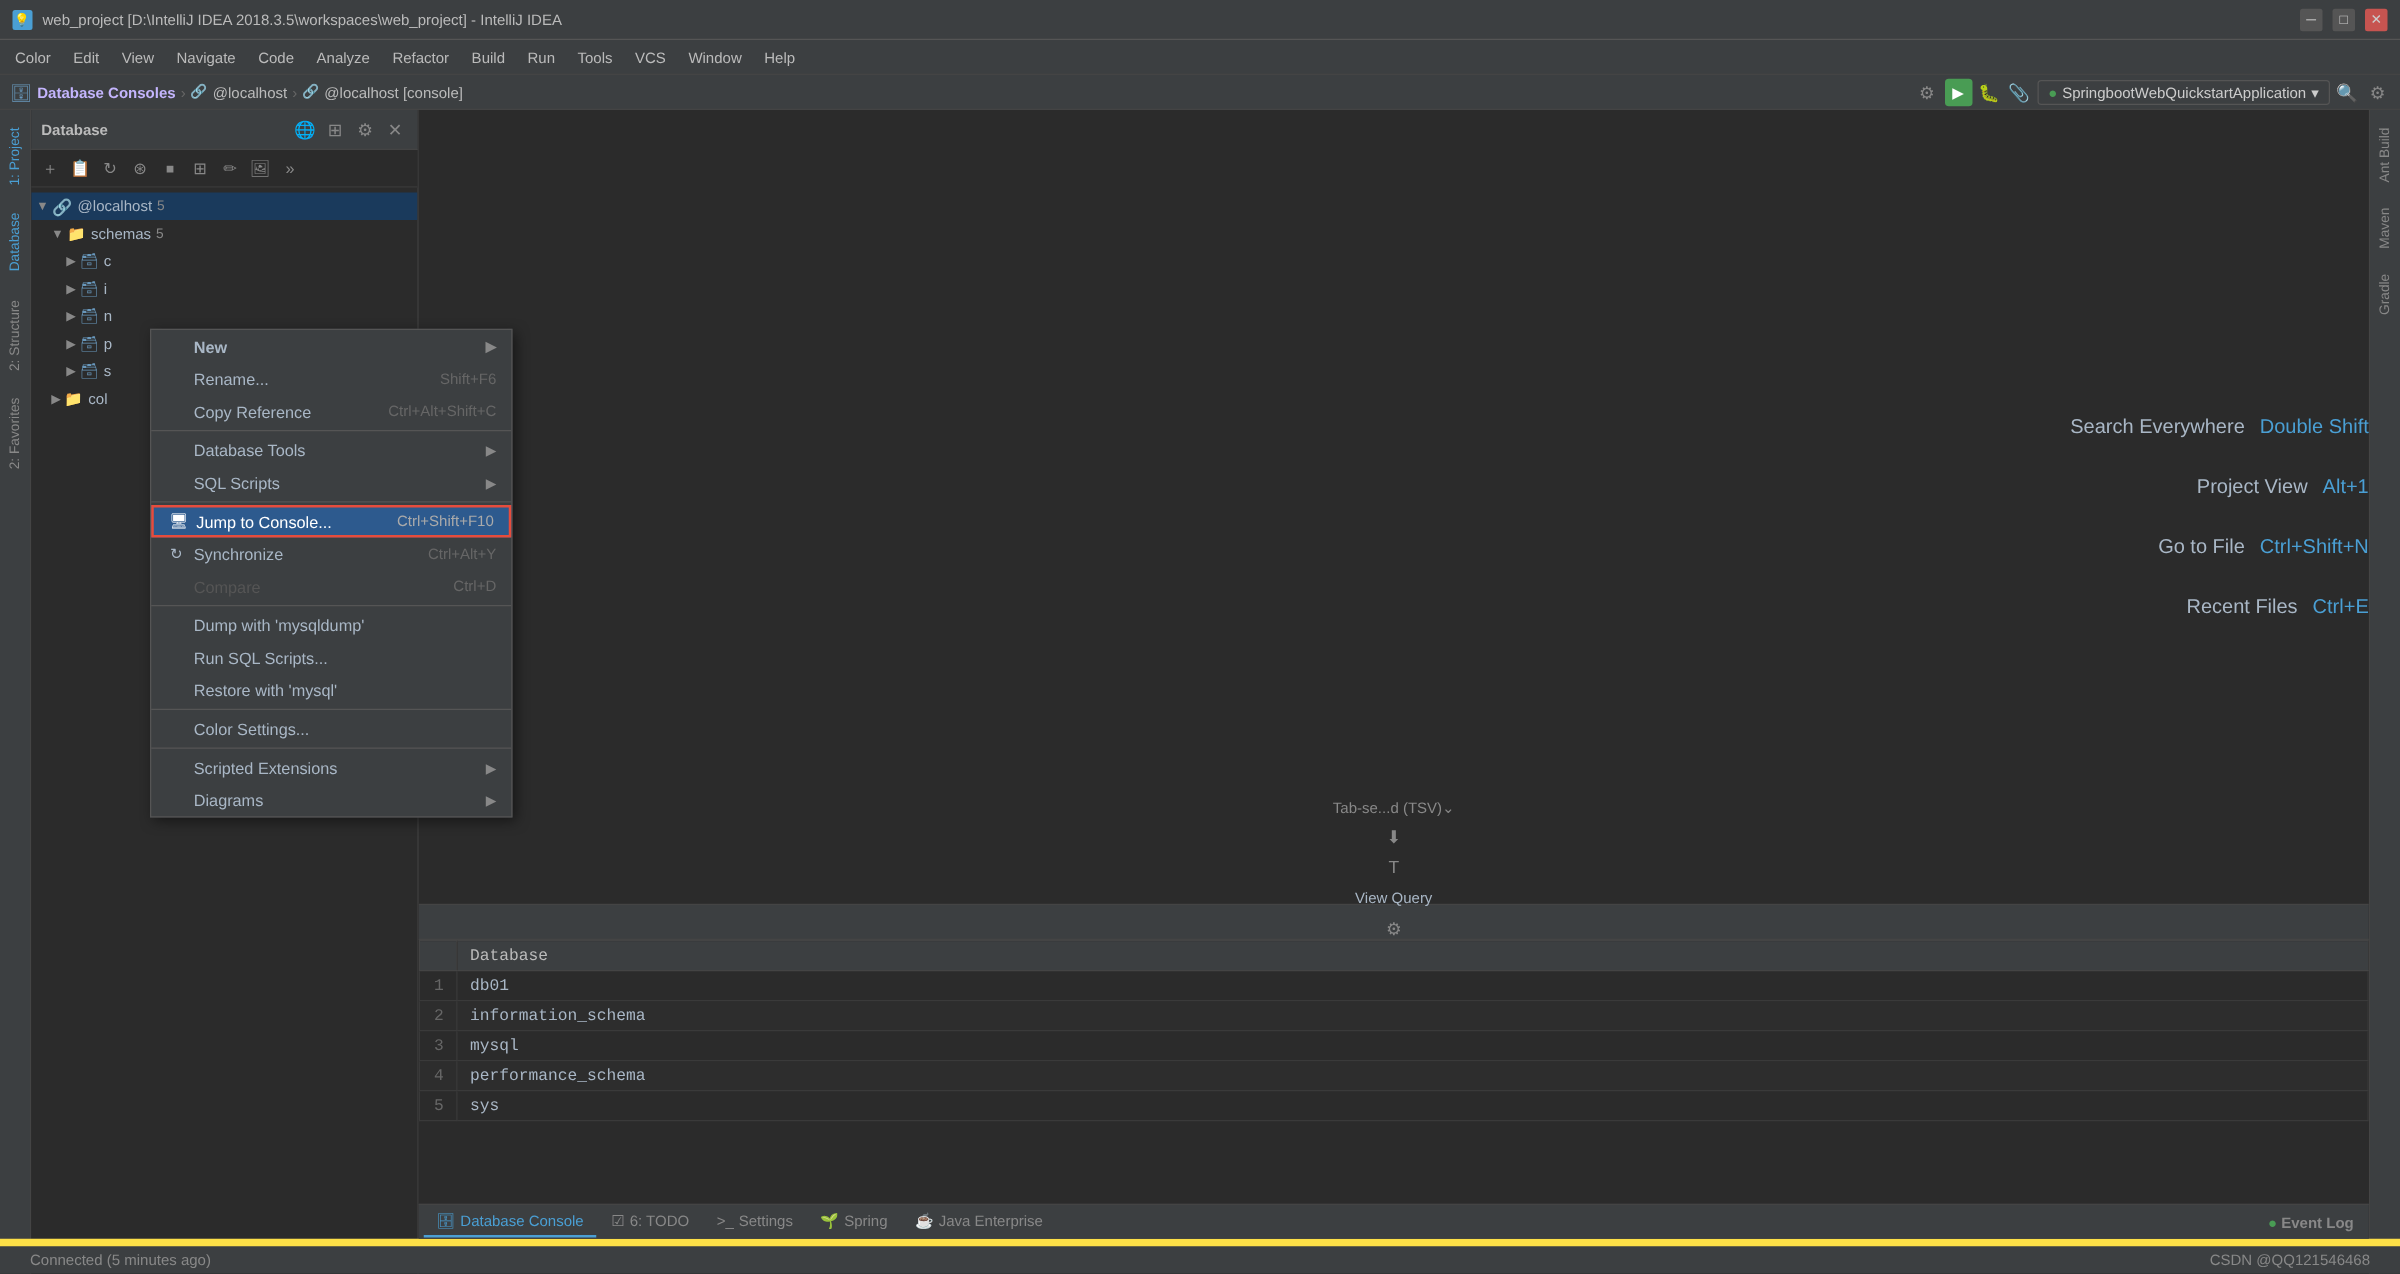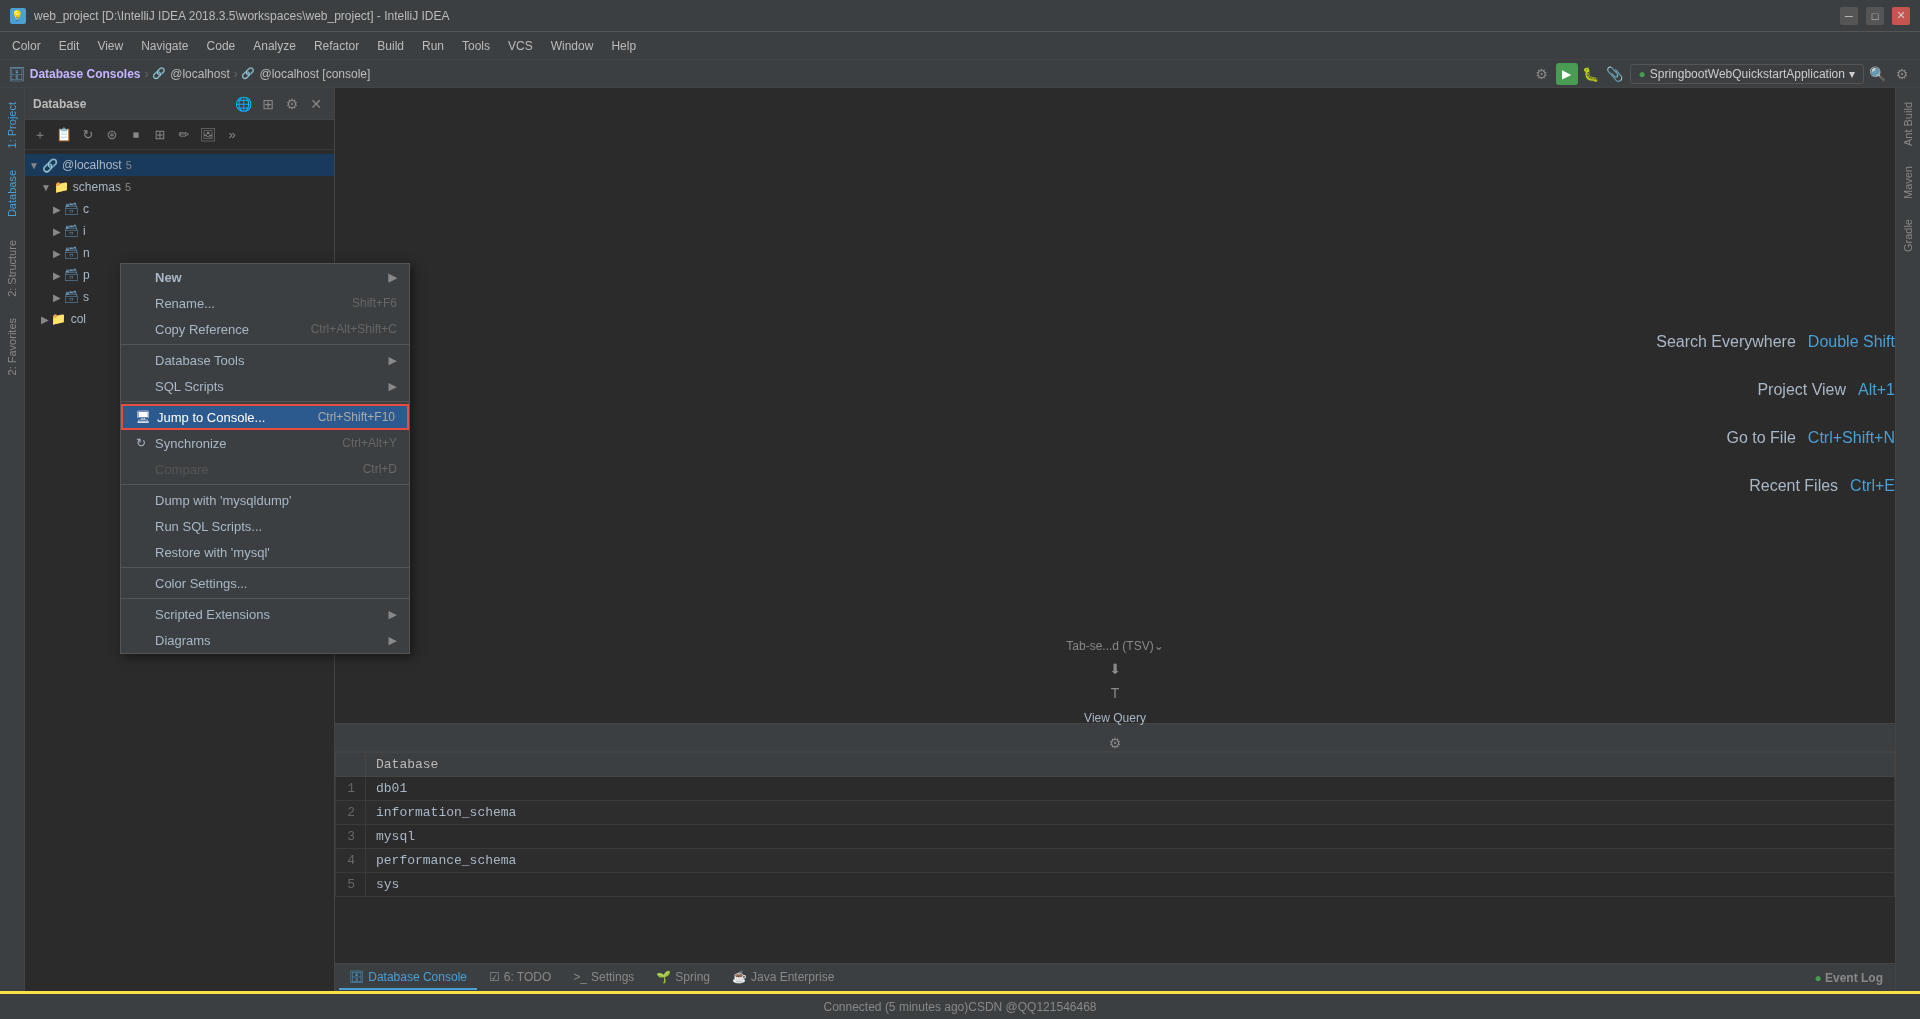--- a/index.html
+++ b/index.html
@@ -276,22 +276,22 @@
 
     
     #status-bar {
       height: 28px;
       background: #3c3f41;
       display: flex;
       align-items: center;
       padding: 0 24px;
       font-size: 12px;
       color: #888;
-      border-top: 3px solid #fde047;
-      justify-content: center;
+      border-top: 6px solid #fde047;
+      justify-content: space-between;
       position: absolute;
       bottom: 0;
       left: 0;
       right: 0;
     }
     .bottom-tab {
       padding: 4px 10px;
       font-size: 12px;
       color: #888;
       cursor: pointer;

